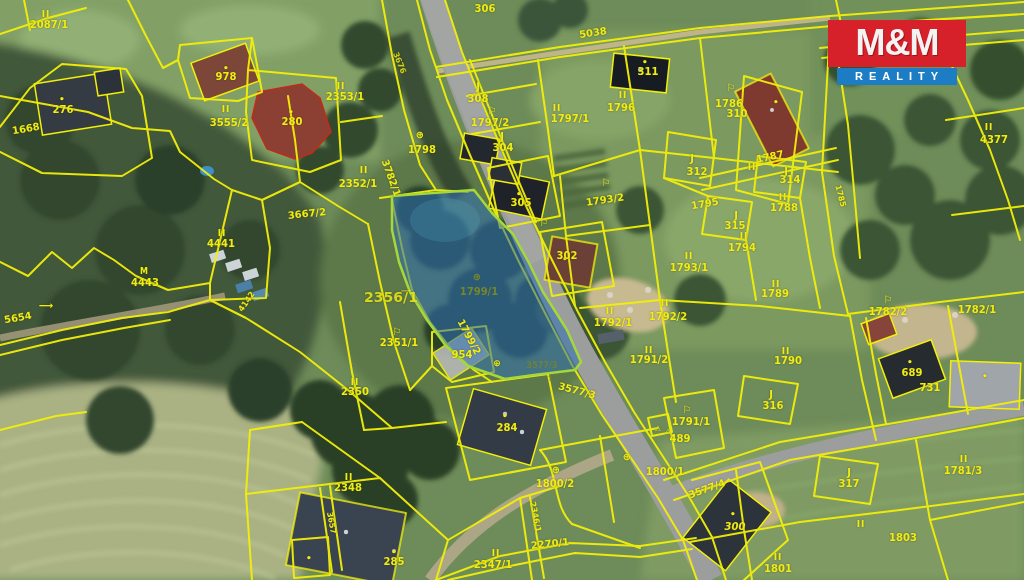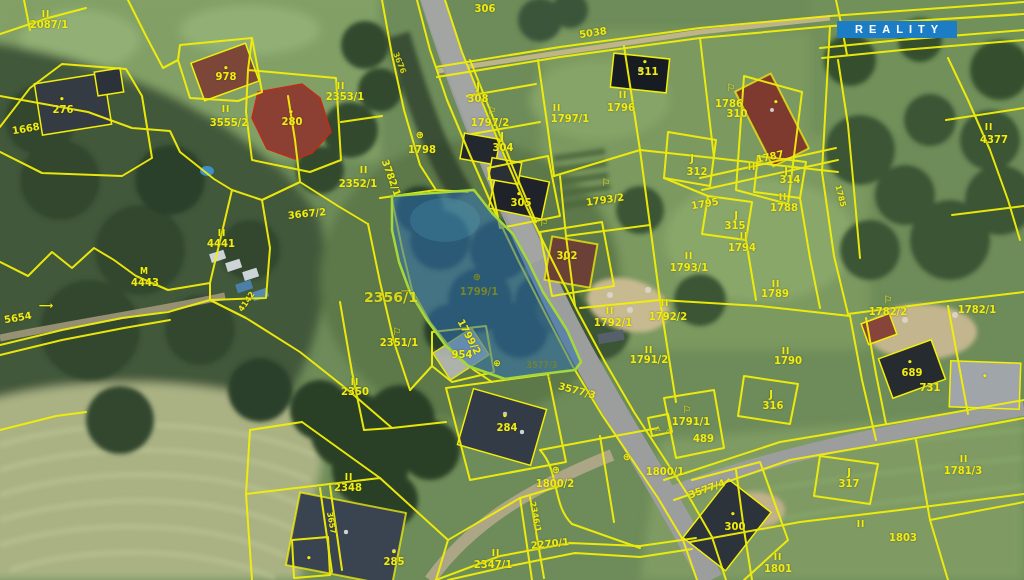--- a/index.html
+++ b/index.html
@@ -364,26 +364,26 @@
       <span class="lbl sym" style="left: 496px; top: 553px; transform: translate(-50%, -50%);">II</span>
       <span class="lbl " style="left: 493px; top: 565px; transform: translate(-50%, -50%);">2347/1</span>
       <span class="lbl " style="left: 535px; top: 517px; font-size: 8px; transform: translate(-50%, -50%) rotate(79deg);">2346/1</span>
       <span class="lbl " style="left: 550px; top: 544px; transform: translate(-50%, -50%) rotate(-6deg);">2270/1</span>
       <span class="lbl icon" style="left: 556px; top: 470px; transform: translate(-50%, -50%);">⊕</span>
       <span class="lbl " style="left: 555px; top: 484px; transform: translate(-50%, -50%);">1800/2</span>
       <span class="lbl icon" style="left: 627px; top: 457px; transform: translate(-50%, -50%);">⊕</span>
       <span class="lbl " style="left: 665px; top: 472px; transform: translate(-50%, -50%);">1800/1</span>
       <span class="lbl icon" style="left: 658px; top: 428px; font-size: 7px; transform: translate(-50%, -50%);">△</span>
       <span class="lbl icon" style="left: 668px; top: 431px; font-size: 7px; transform: translate(-50%, -50%);">△</span>
-      <span class="lbl " style="left: 680px; top: 439px; transform: translate(-50%, -50%); padding-left: 47px;">489</span>
+      <span class="lbl " style="left: 680px; top: 439px; transform: translate(-50%, -50%);">489</span>
       <span class="lbl icon" style="left: 687px; top: 410px; transform: translate(-50%, -50%);">⚐</span>
       <span class="lbl " style="left: 691px; top: 422px; transform: translate(-50%, -50%);">1791/1</span>
       <span class="lbl " style="left: 707px; top: 489px; transform: translate(-50%, -50%) rotate(-20deg);">3577/4</span>
       <span class="lbl dot" style="left: 733px; top: 514px; transform: translate(-50%, -50%);">•</span>
-      <span class="lbl " style="left: 735px; top: 527px; transform: translate(-50%, -50%);">300</span>
+      <span class="lbl " style="left: 735px; top: 527px; transform: translate(-50%, -50%); font-style: italic;">300</span>
       <span class="lbl sym" style="left: 778px; top: 557px; transform: translate(-50%, -50%);">II</span>
       <span class="lbl " style="left: 778px; top: 569px; transform: translate(-50%, -50%);">1801</span>
       <span class="lbl sym" style="left: 861px; top: 524px; transform: translate(-50%, -50%);">II</span>
       <span class="lbl " style="left: 859px; top: 538px; transform: translate(-50%, -50%); margin-left: 44px;">1803</span>
       <span class="lbl icon" style="left: 849px; top: 473px; transform: translate(-50%, -50%);">J</span>
       <span class="lbl " style="left: 849px; top: 484px; transform: translate(-50%, -50%);">317</span>
       <span class="lbl sym" style="left: 964px; top: 459px; transform: translate(-50%, -50%);">II</span>
       <span class="lbl " style="left: 963px; top: 471px; transform: translate(-50%, -50%);">1781/3</span>
       <span class="lbl dot" style="left: 985px; top: 376px; transform: translate(-50%, -50%);">•</span>
       <span class="lbl " style="left: 930px; top: 388px; transform: translate(-50%, -50%);">731</span>
@@ -420,18 +420,21 @@
       <span class="lbl icon" style="left: 692px; top: 159px; transform: translate(-50%, -50%);">J</span>
       <span class="lbl " style="left: 697px; top: 172px; transform: translate(-50%, -50%);">312</span>
       <span class="lbl sym" style="left: 752px; top: 167px; transform: translate(-50%, -50%);">II</span>
       <span class="lbl " style="left: 770px; top: 157px; transform: translate(-50%, -50%) rotate(-12deg);">1787</span>
       <span class="lbl " style="left: 840px; top: 196px; font-size: 8px; transform: translate(-50%, -50%) rotate(75deg);">1785</span>
       <span class="lbl sym" style="left: 989px; top: 127px; transform: translate(-50%, -50%);">II</span>
       <span class="lbl " style="left: 994px; top: 140px; transform: translate(-50%, -50%);">4377</span>
     </div>
 
   <div class="logo">
+    <div class="logo-red">
+      <span>M&amp;M</span>
+    </div>
     <div class="logo-blue">
       <span>REALITY</span>
     </div>
   </div>
 
 </div>
 
 </body></html>

